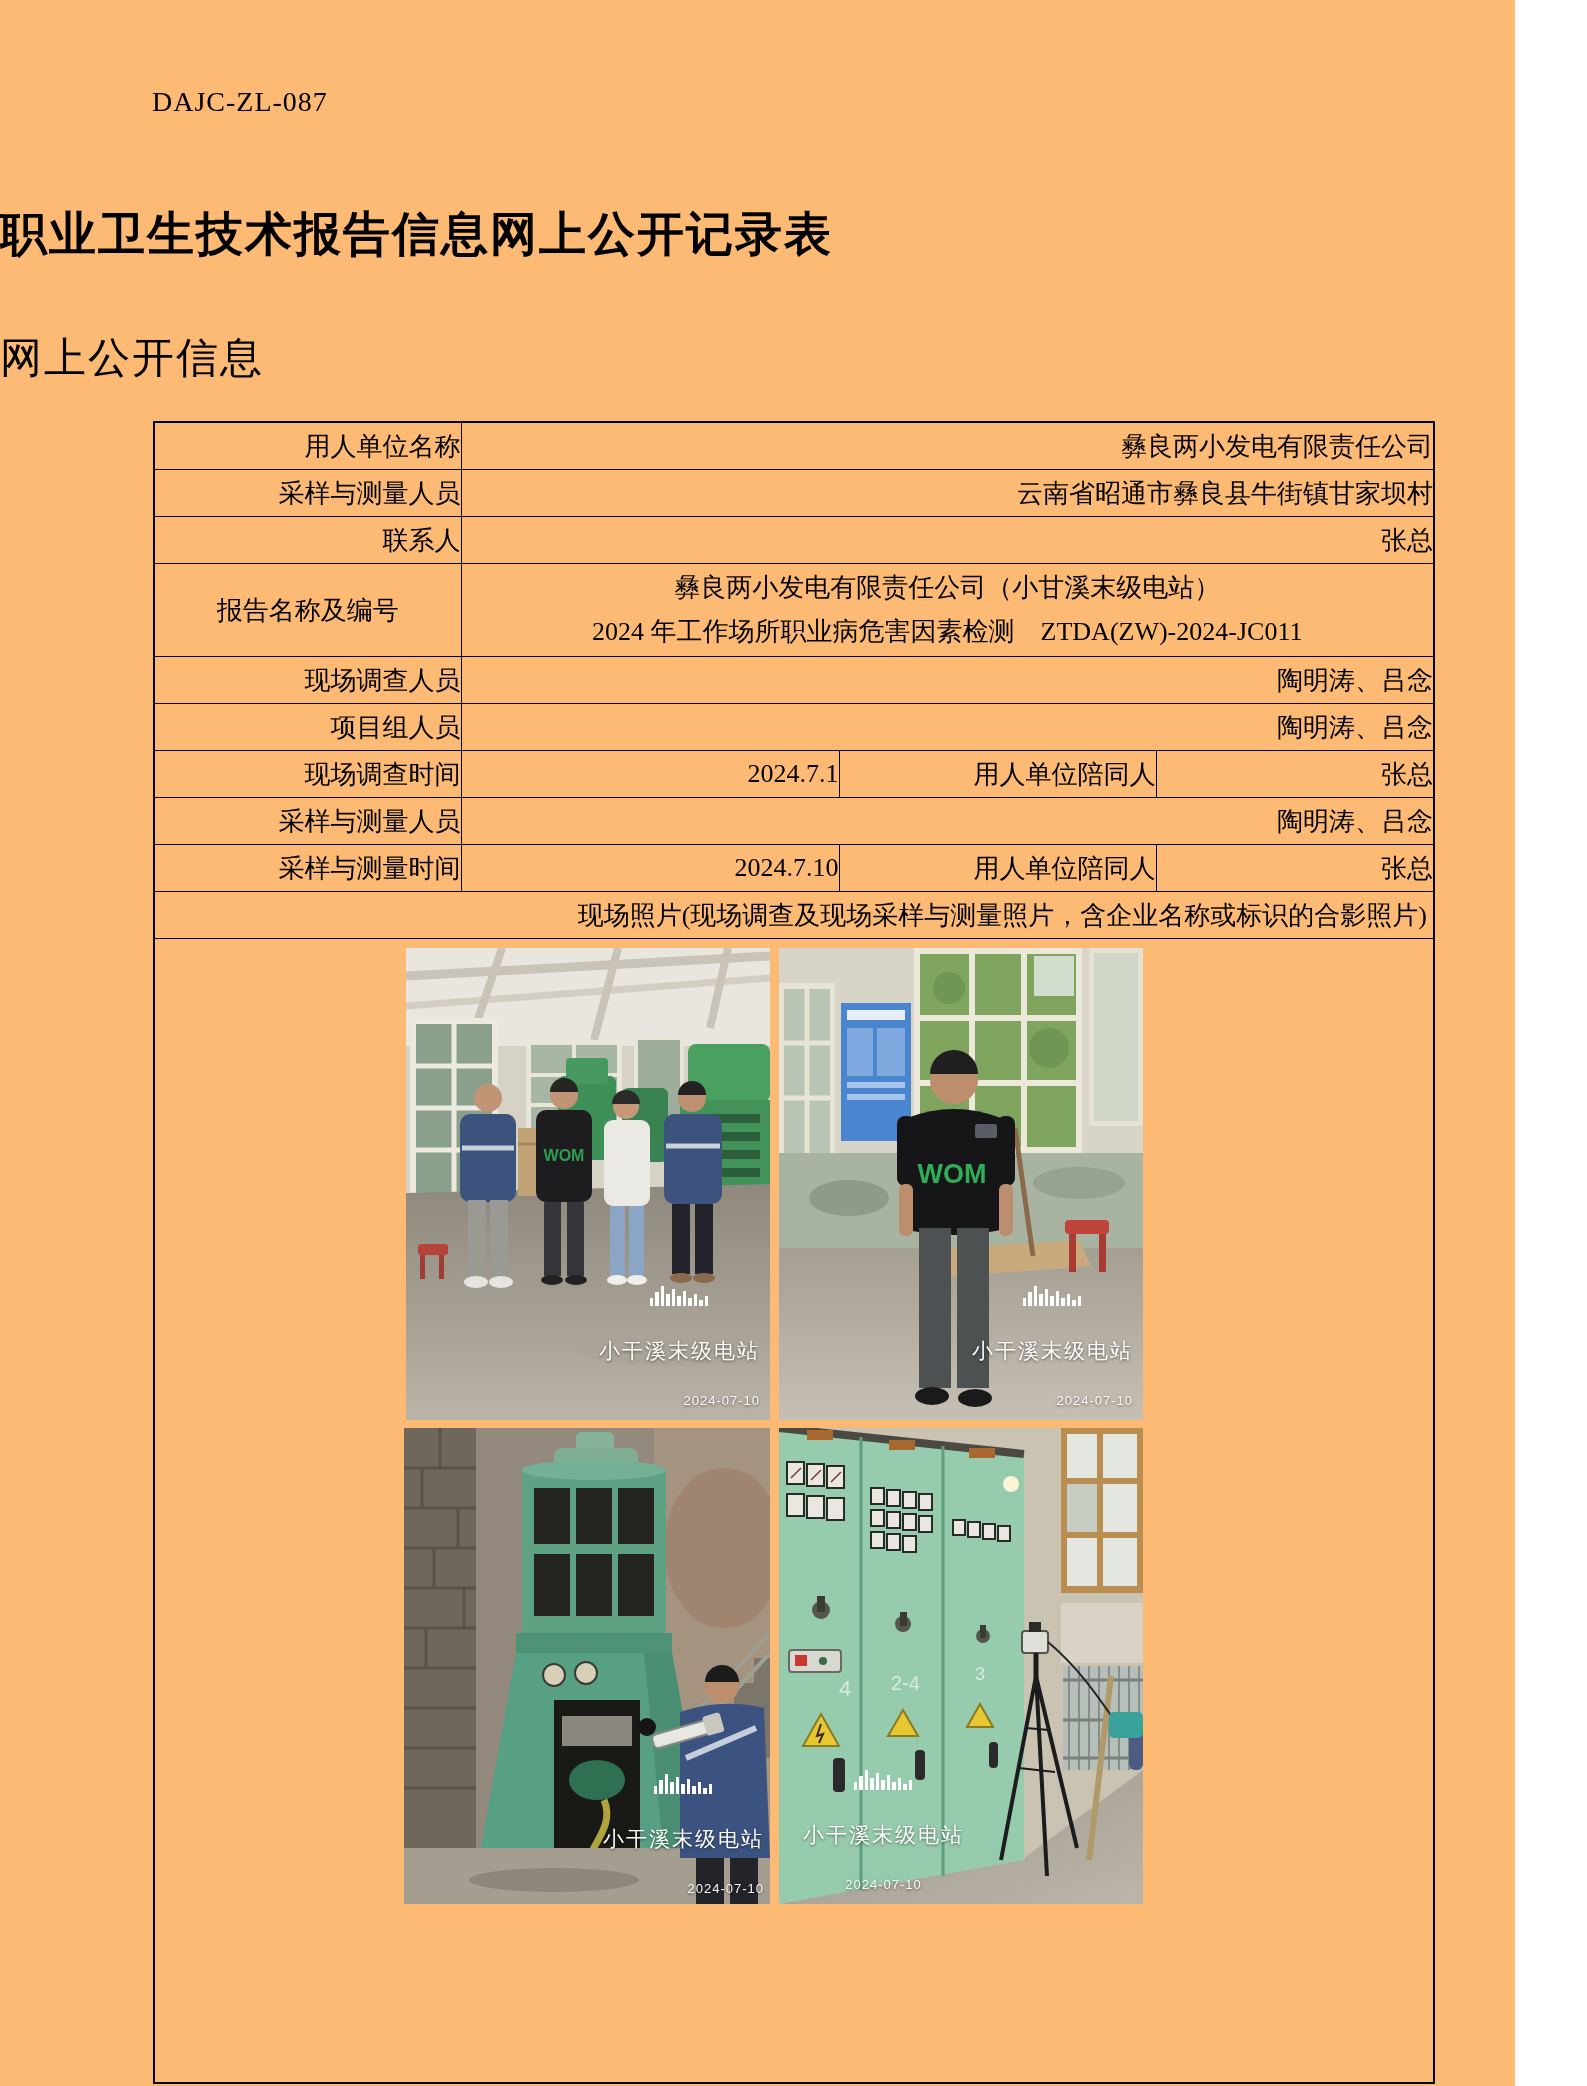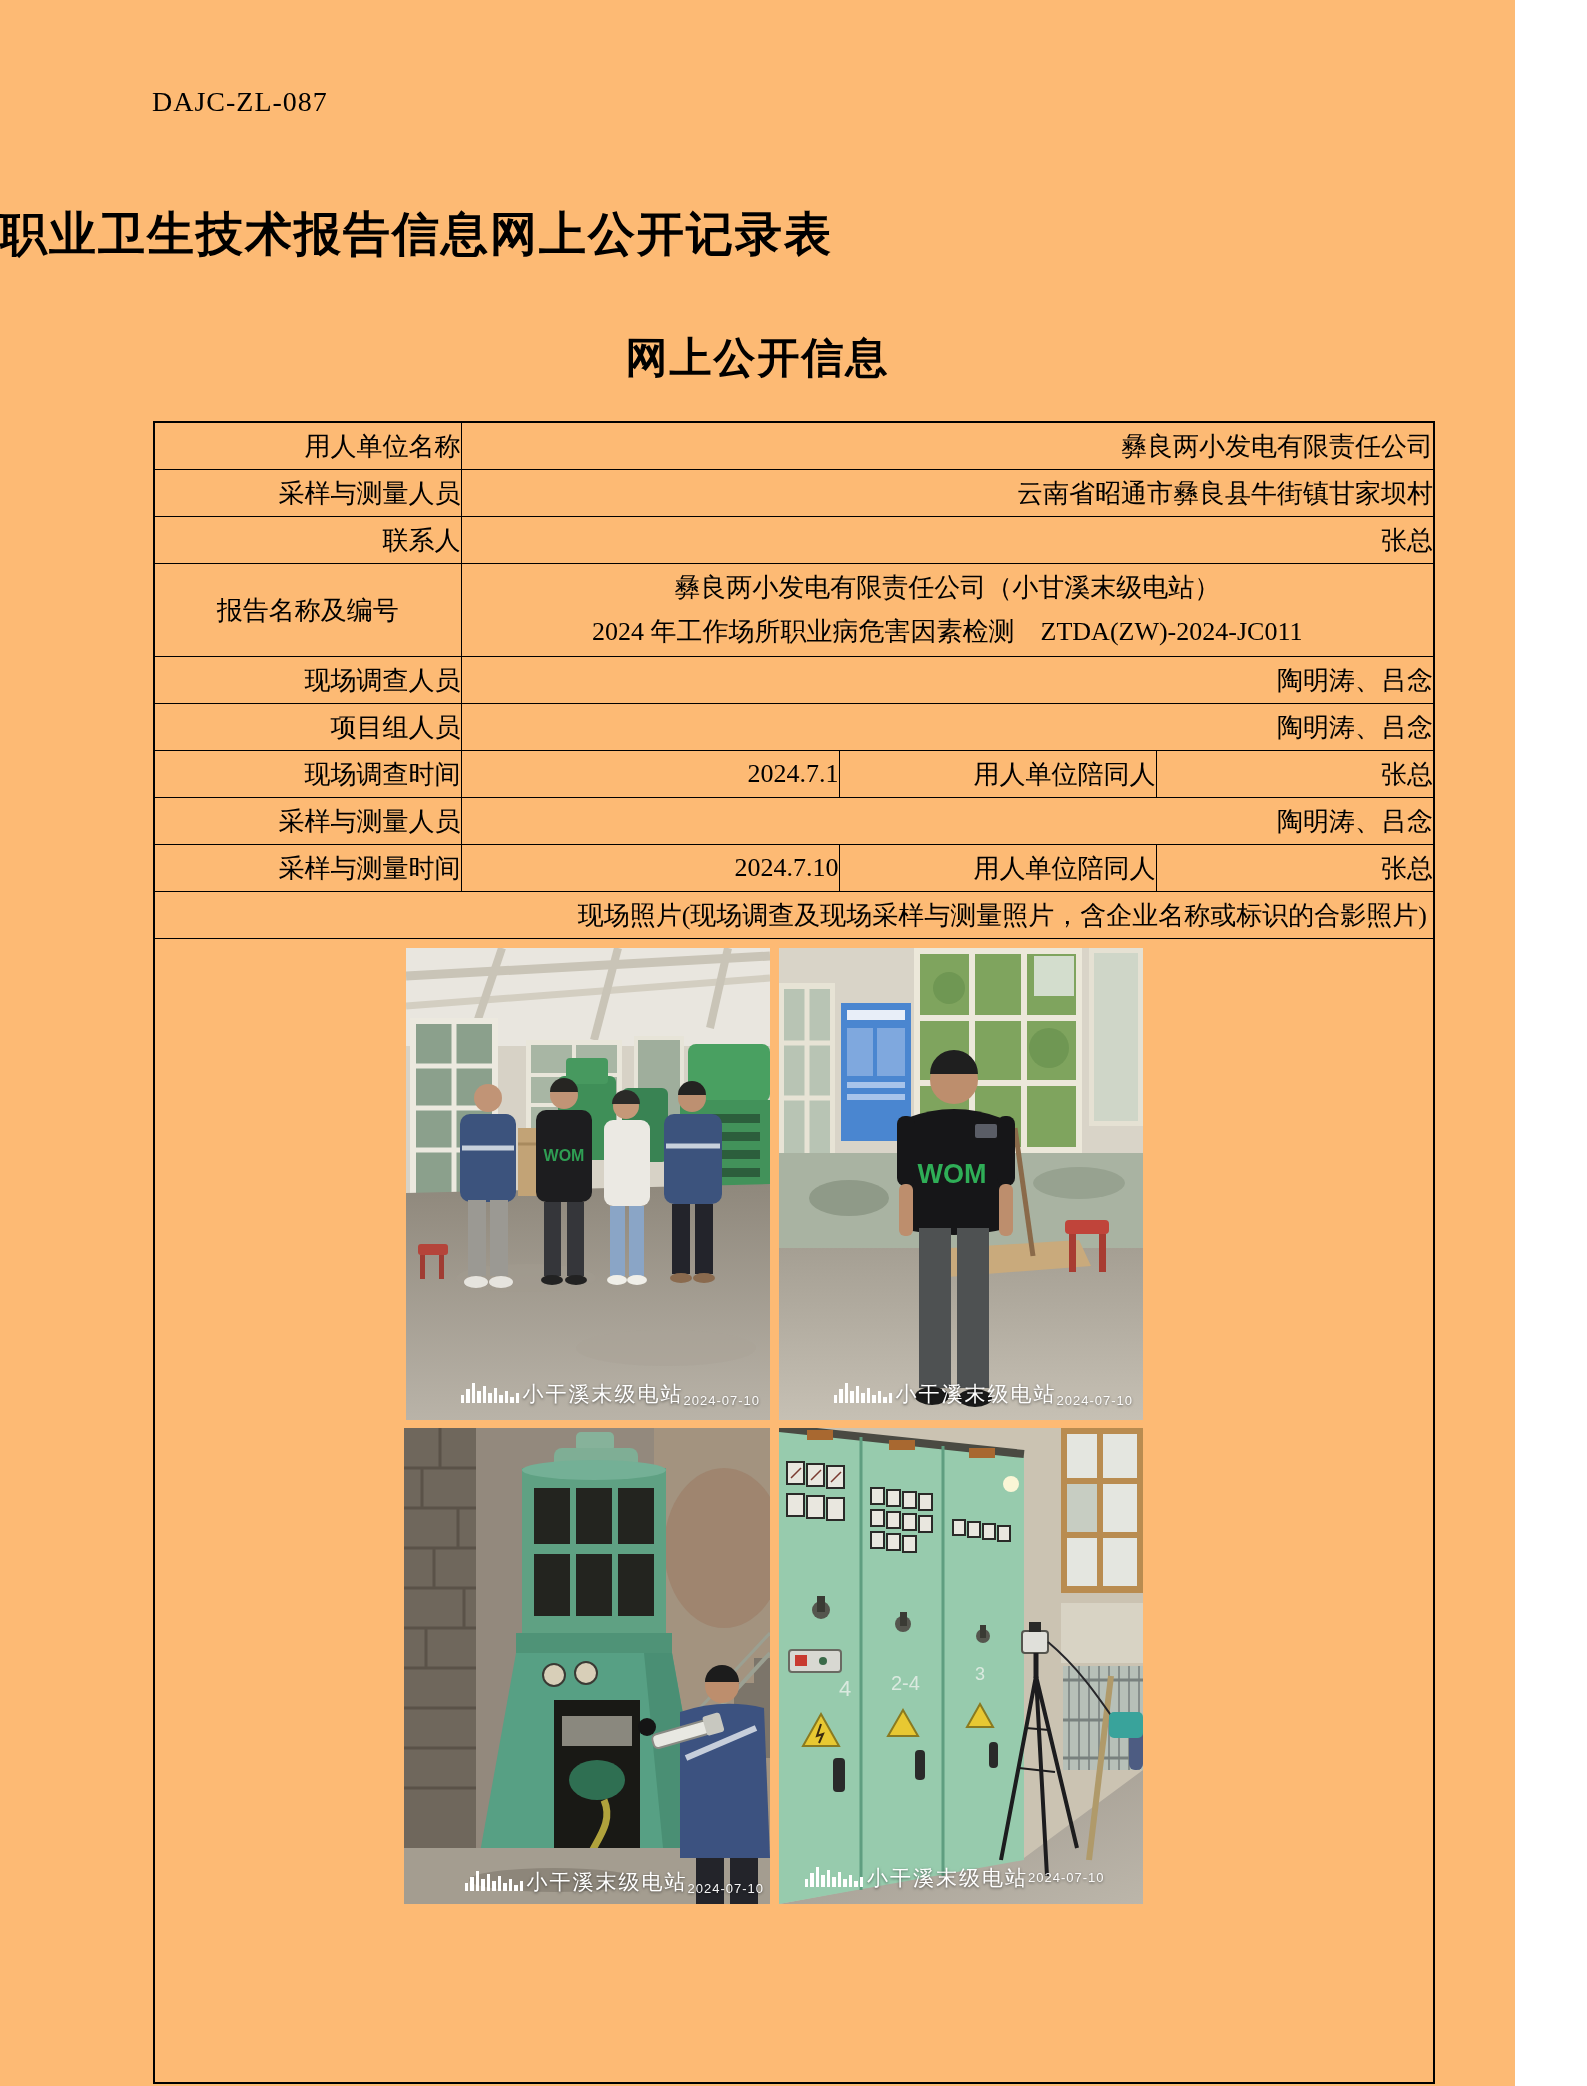--- a/index.html
+++ b/index.html
@@ -3,42 +3,42 @@
 <meta charset="utf-8">
 <style>
   html,body { margin:0; padding:0; background:#fff; }
   .page {
     position:relative; width:1515px; height:2086px; background:#fdba74;
     font-family:"Liberation Serif", serif; color:#000; overflow:hidden;
   }
   .doc-code { position:absolute; left:152px; top:86px; font-size:28px; letter-spacing:1px; }
   .title  { position:absolute; left:0; top:203px; width:100%; text-align:left;
             font-size:47px; font-weight:bold; letter-spacing:2px; }
-  .subtitle { position:absolute; left:0; top:330px; width:100%; text-align:center;
-            font-size:42px; font-weight:bold; letter-spacing:2px; }
+  .subtitle { position:absolute; left:0; top:330px; width:100%; 
+            font-size:42px; font-weight:normal; letter-spacing:2px; }
 
   table.form { position:absolute; left:153px; top:421px; width:1280px;
     border-collapse:collapse; table-layout:fixed; border:2px solid #000; }
   table.form td { border:1px solid #000; font-size:26px; text-align:center;
     vertical-align:middle; padding:0; overflow:hidden; }
   tr.h46 td { height:46px;text-align:right; }
   tr.h92 td { height:92px; }
   .two-line div { line-height:44px; white-space:nowrap; }
   tr.caption-row td { height:46px; text-align:right; padding:0 6px; white-space:nowrap; }
   tr.photo-row td { height:1143px; vertical-align:top; }
 
   .photo { position:absolute; overflow:hidden; background:#9a948a; }
   #photo1 { left:406px; top:948px;  width:364px; height:472px; }
   #photo2 { left:779px; top:948px;  width:364px; height:472px; }
   #photo3 { left:404px; top:1428px; width:366px; height:476px; }
   #photo4 { left:779px; top:1428px; width:364px; height:476px; }
   .photo svg { display:block; }
 
-  .wm { position:absolute; display:flex; flex-direction:row; align-items:center;
-        color:#fff; text-shadow:0 1px 3px rgba(0,0,0,.55); }
+  .wm { position:absolute; display:flex; flex-direction:column; align-items:center;
+        color:#fff; text-shadow:0 1px 3px rgba(0,0,0,.55);gap:27px; }
   .wm-name { font-family:"Liberation Sans", sans-serif; font-size:21px;
              letter-spacing:2px; white-space:nowrap; margin-top:2px; }
   .wm-date { font-family:"Liberation Sans", sans-serif; font-size:13px;
              letter-spacing:1px; opacity:.95; align-self:flex-end; margin-top:1px; }
   .wm-br { right:10px; bottom:12px; }
   .wm-br3 { right:6px; bottom:8px; }
   .wm-center { left:24px; bottom:12px; }
   .wm-center .wm-date { align-self:center; }
 </style>
 </head>

